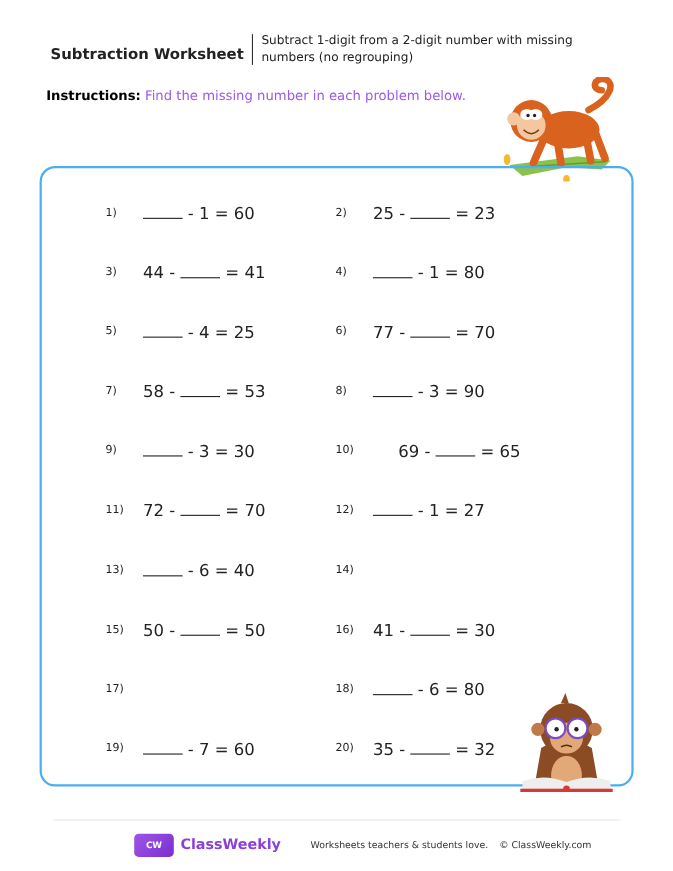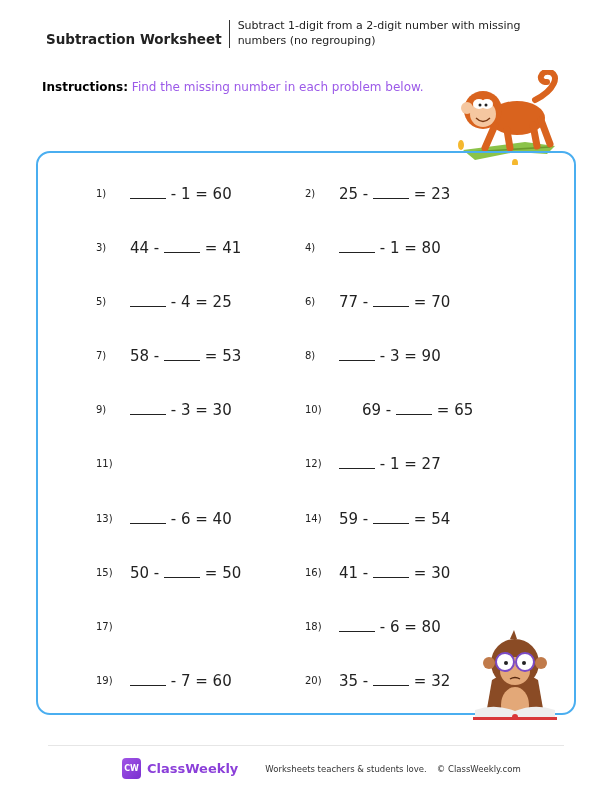--- a/index.html
+++ b/index.html
@@ -1,32 +1,32 @@
 <!DOCTYPE html>
 <html><head>
 <meta charset="utf-8">
 <style>
   html, body { margin:0; padding:0; background:#ffffff; }
   body { width:612px; height:792px; position:relative; overflow:hidden; font-family:"DejaVu Sans", sans-serif; color:#222; }
   .header { position:absolute; left:46px; top:17px; display:flex; align-items:flex-end; }
   .title { font-size:13.5px; font-weight:bold; color:#222; white-space:nowrap; line-height:18px; }
   .divider { width:1px; height:28px; background:#333; margin:3px 8px 0 7px; }
-  .subtitle { font-size:11px; color:#222; line-height:15px; width:300px; margin-top:1px; }
+  .subtitle { font-size:11px; color:#222; line-height:15px; width:300px; margin-top:12px; }
   .instructions { position:absolute; left:42px; top:80px; font-size:12px; color:#9b59e8; white-space:nowrap; }
   .instructions .lbl { font-weight:bold; color:#000000; }
   .box { position:absolute; left:36px; top:151px; width:540px; height:564px; border:2px solid #4aaef0; border-radius:14px; box-sizing:border-box; }
   .problem { position:absolute; height:20px; display:flex; align-items:center; }
   .num { font-size:10px; color:#222; width:34px; }
   .eq { font-size:15px; color:#222; white-space:nowrap; }
   .blank { display:inline-block; width:36px; border-bottom:1.3px solid #222; height:14px; vertical-align:baseline; }
   .monkey-top { position:absolute; left:455px; top:70px; width:130px; height:95px; }
   .monkey-bottom { position:absolute; left:470px; top:625px; width:90px; height:95px; }
   .footer-line { position:absolute; left:48px; top:745px; width:516px; height:1px; background:#e6e6e6; }
   .footer { position:absolute; left:122px; top:758px; display:flex; align-items:center; }
-  .logo-badge { width:19px; height:21px; border-radius:4px; background:linear-gradient(135deg,#a055e6,#7a2fd0); color:#fff; font-size:8px; font-weight:bold; display:flex; align-items:center; justify-content:center; }
+  .logo-badge { width:36px; height:21px; border-radius:4px; background:linear-gradient(135deg,#a055e6,#7a2fd0); color:#fff; font-size:8px; font-weight:bold; display:flex; align-items:center; justify-content:center; }
   .brand { font-size:13px; font-weight:bold; color:#8b3fd9; margin-left:6px; }
   .tagline { font-size:8.5px; color:#333; margin-left:27px; }
   .copyright { font-size:8.5px; color:#333; margin-left:10px; }
 </style>
 </head>
 <body>
 
 <div class="header">
   <div class="title">Subtraction Worksheet</div>
   <div class="divider"></div>
@@ -93,32 +93,32 @@
     <div class="problem" style="left: 96px; top: 399px;">
       <span class="num">9)</span>
       <span class="eq"><span class="blank"></span> <span>- 3 = 30</span></span>
     </div>
     <div class="problem" style="left: 305px; top: 399px; gap: 23px;">
       <span class="num">10)</span>
       <span class="eq"><span>69 -</span> <span class="blank"></span> <span>= 65</span></span>
     </div>
     <div class="problem" style="left: 96px; top: 453px;">
       <span class="num">11)</span>
+      <span class="eq"><span>72 -</span> <span class="blank"></span> <span>= 70</span></span>
     </div>
     <div class="problem" style="left: 305px; top: 453px;">
       <span class="num">12)</span>
       <span class="eq"><span class="blank"></span> <span>- 1 = 27</span></span>
     </div>
     <div class="problem" style="left: 96px; top: 508px;">
       <span class="num">13)</span>
       <span class="eq"><span class="blank"></span> <span>- 6 = 40</span></span>
     </div>
     <div class="problem" style="left: 305px; top: 508px;">
       <span class="num">14)</span>
-      <span class="eq"><span>59 -</span> <span class="blank"></span> <span>= 54</span></span>
     </div>
     <div class="problem" style="left: 96px; top: 562px;">
       <span class="num">15)</span>
       <span class="eq"><span>50 -</span> <span class="blank"></span> <span>= 50</span></span>
     </div>
     <div class="problem" style="left: 305px; top: 562px;">
       <span class="num">16)</span>
       <span class="eq"><span>41 -</span> <span class="blank"></span> <span>= 30</span></span>
     </div>
     <div class="problem" style="left: 96px; top: 616px;">

